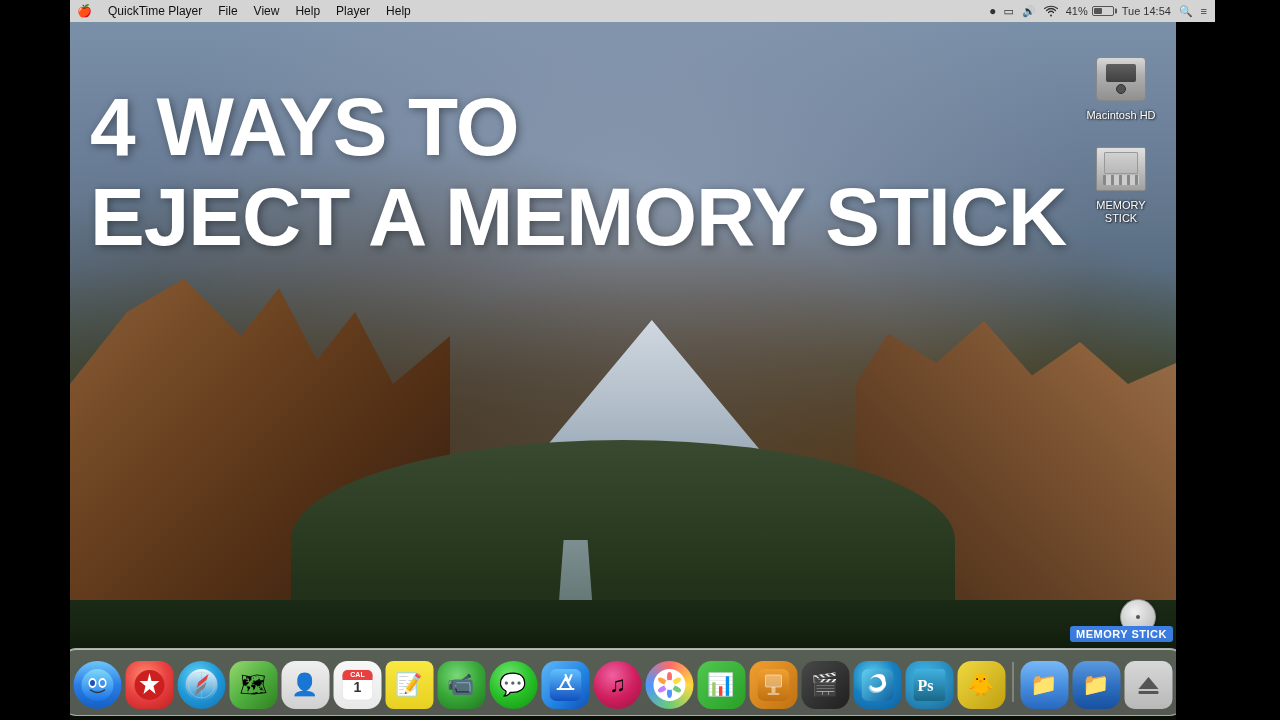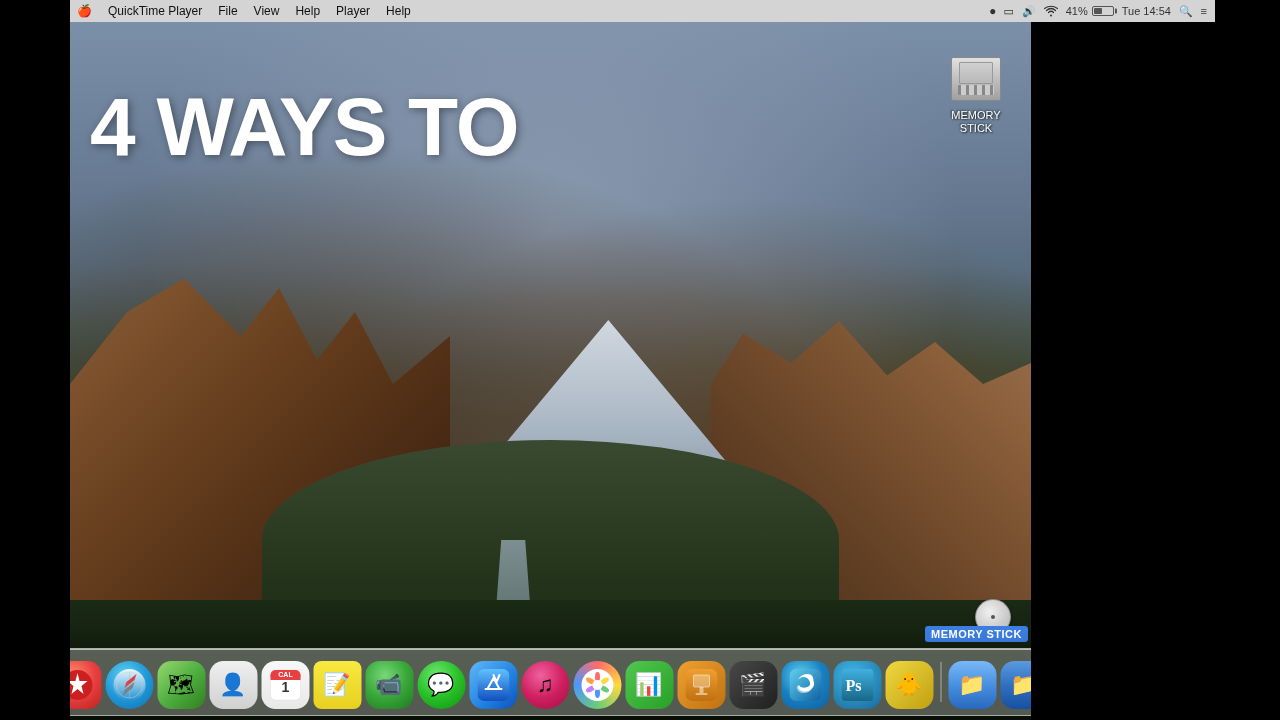--- a/index.html
+++ b/index.html
@@ -32,21 +32,21 @@
     .main-area {
       position: absolute;
       left: 70px; top: 0;
       width: 1145px; height: 720px;
     }
 
     
     .desktop-bg {
       position: absolute;
       left: 0; top: 22px;
-      width: 961px;
+      width: 1106px;
       height: 698px;
       background: 
         radial-gradient(ellipse at 30% 60%, #4a3a28 0%, transparent 50%),
         radial-gradient(ellipse at 70% 70%, #5a3a1a 0%, transparent 45%),
         radial-gradient(ellipse at 50% 30%, #8a9ab0 0%, transparent 60%),
         linear-gradient(180deg, #7a8fa8 0%, #6a7d96 20%, #5a6e82 35%, #3a4a3a 50%, #2a3a25 65%, #1a2818 80%, #141e12 100%);
       overflow: hidden;
     }
 
     
@@ -484,24 +484,31 @@
   <div class="desktop-bg">
     <div class="cliff-left"></div>
     <div class="cliff-right"></div>
     <div class="mountain-center"></div>
     <div class="valley"></div>
     <div class="river"></div>
     <div class="forest-floor"></div>
 
     <div class="title-overlay">
       <div class="title-text">4 WAYS TO</div>
+      <div class="title-text">EJECT A MEMORY STICK</div>
     </div>
 
     <div class="desktop-icons">
 
+      <div class="desktop-icon">
+        <div class="icon-image">
+          <div class="hd-icon"></div>
+        </div>
+        <div class="icon-label">Macintosh HD</div>
+      </div>
 
       <div class="desktop-icon">
         <div class="icon-image">
           <div class="memory-icon"></div>
         </div>
         <div class="icon-label">MEMORY STICK</div>
       </div>
     </div>
 
     <div class="eject-circle">

